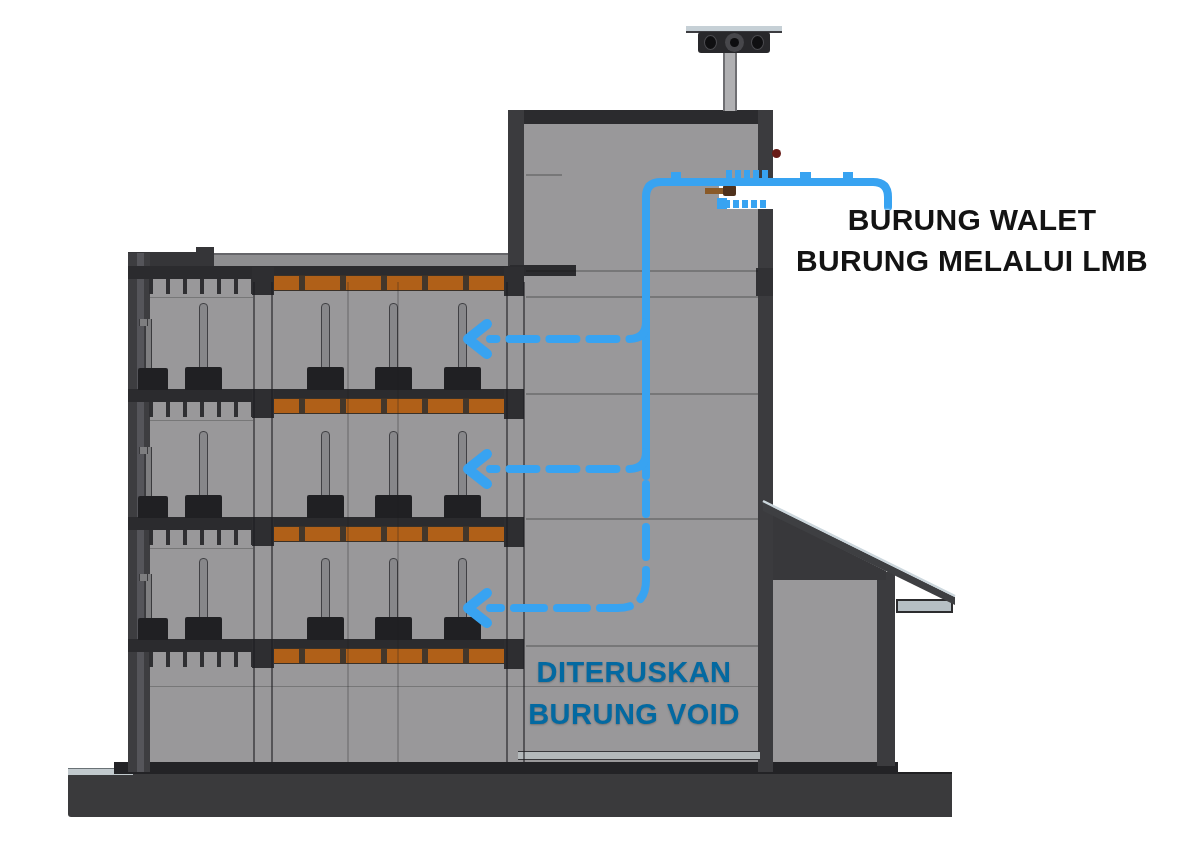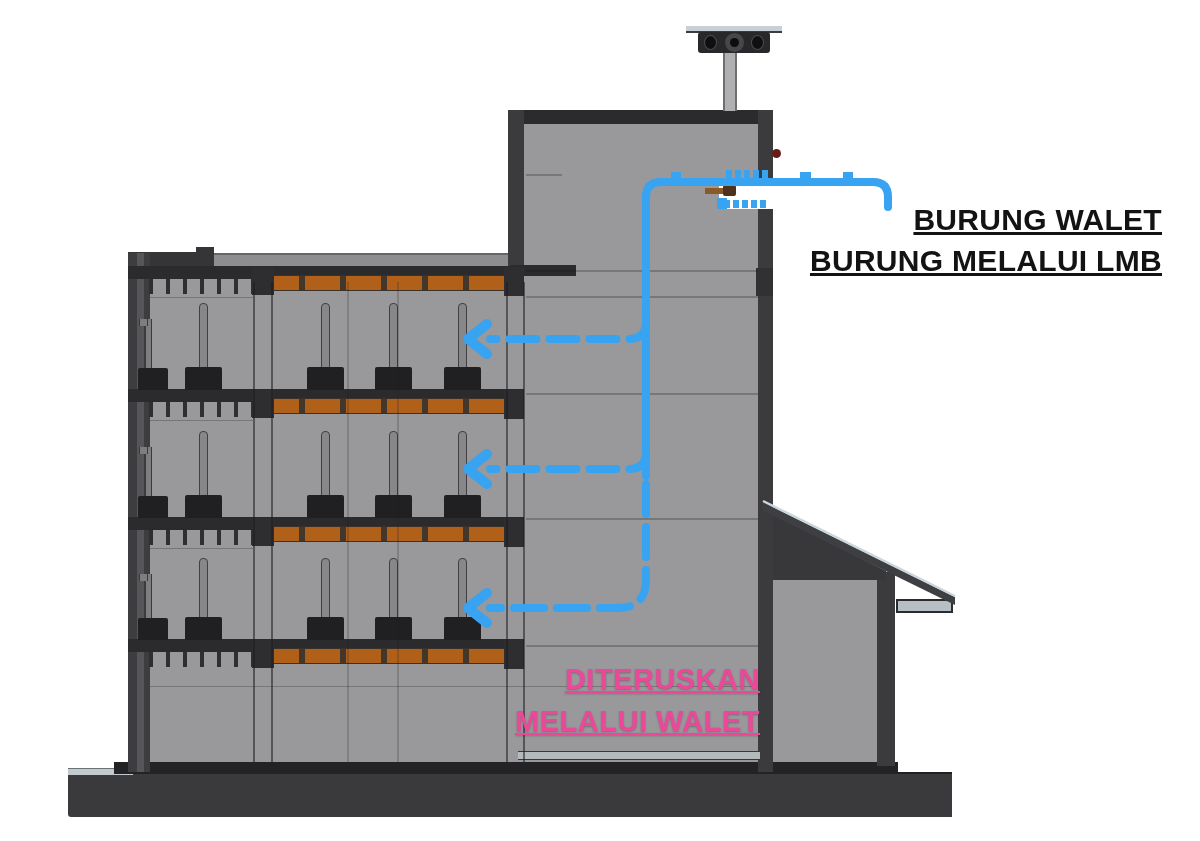--- a/index.html
+++ b/index.html
@@ -12,25 +12,25 @@
   .tick{background:#2f2f32;}
   .post{background:#2e2e31;}
   .orange{background:repeating-linear-gradient(90deg,#b06018 0 35px,#43372b 35px 41px);
           border:1px solid #3a3128;box-sizing:border-box;}
   .pole{background:#87878a;border:1px solid #404044;border-radius:4px 4px 0 0;box-sizing:border-box;}
   .block{background:#202023;border-radius:2px 2px 0 0;}
   .pipe{background:#7e7e80;border-left:1px solid #3a3a3d;border-right:1px solid #3a3a3d;box-sizing:border-box;}
   .vline{background:rgba(30,30,32,0.55);}
   .vfaint{background:rgba(30,30,32,0.20);}
   .hfaint{background:rgba(20,20,20,0.25);}
-  .label{position:absolute;text-align:right;font-weight:700;text-decoration:underline;}
+  .label{position:absolute;text-align:center;font-weight:700;}
   .label-entry{left:782px;top:199px;width:380px;font-size:30px;line-height:41px;color:#131313;
                letter-spacing:.3px;text-shadow:0 0 2px #fff,0 0 3px #fff;}
-  .label-void{left:508px;top:651px;width:252px;font-size:29px;line-height:42px;color:#ec4899;
-              letter-spacing:.5px;text-shadow:0 1px 2px rgba(0,0,0,0.25);margin-top:7px;}
+  .label-void{left:508px;top:651px;width:252px;font-size:29px;line-height:42px;color:#0369a1;
+              letter-spacing:.5px;text-shadow:0 1px 2px rgba(0,0,0,0.25);}
   svg{display:block;}
 </style>
 </head>
 <body>
 
 <div id="scene">
 
   <div class="abs interior" style="left:508px;top:110px;width:265px;height:662px;"></div>
   <div class="abs interior" style="left:128px;top:253px;width:380px;height:519px;"></div>
   <div class="abs interior" style="left:773px;top:576px;width:106px;height:190px;"></div>
@@ -202,15 +202,15 @@
       <polyline points="487,593 468,608 487,623" stroke-width="10" stroke-linejoin="round"></polyline>
     </g>
   </svg>
 
   <div class="label label-entry">
     <div>BURUNG WALET</div>
     <div>BURUNG MELALUI LMB</div>
   </div>
   <div class="label label-void">
     <div>DITERUSKAN</div>
-    <div>MELALUI WALET</div>
+    <div>BURUNG VOID</div>
   </div>
 </div>
 
 </body></html>

